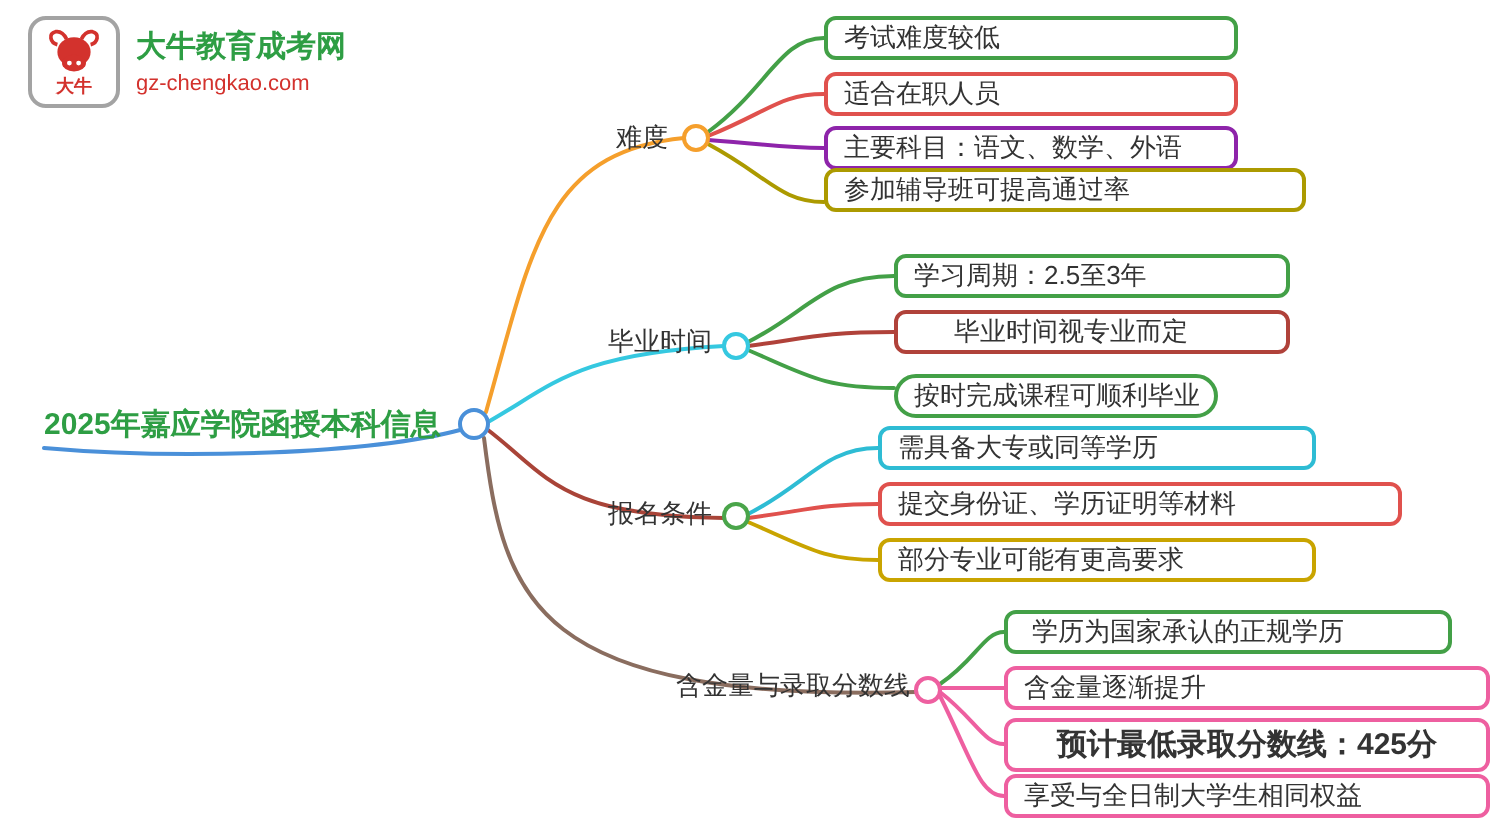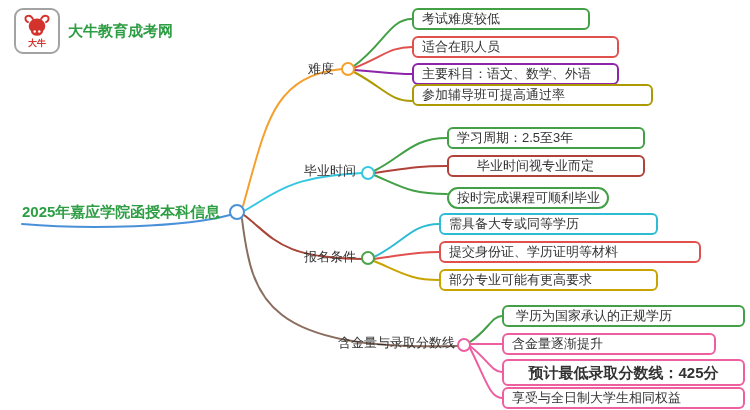--- a/index.html
+++ b/index.html
@@ -81,41 +81,42 @@
         <path d="M25 9 C29 8 30 3 26 2 C23 1.5 21 4 20 6" fill="none" stroke="#d3322d" stroke-width="2"></path>
         <ellipse cx="16" cy="13" rx="9" ry="8" fill="#d3322d"></ellipse>
         <ellipse cx="16" cy="19" rx="6.5" ry="4.5" fill="#d3322d"></ellipse>
         <circle cx="13.5" cy="19" r="1.3" fill="#fff"></circle>
         <circle cx="18.5" cy="19" r="1.3" fill="#fff"></circle>
       </svg>
       <div class="logo-box-label">大牛</div>
     </div>
     <div class="logo-text">
       <div class="brand">大牛教育成考网</div>
+      <div class="domain">gz-chengkao.com</div>
     </div>
   </div>
 
   <div class="root-title">2025年嘉应学院函授本科信息</div>
 
   <div class="blabel" style="left:308px;top:61px">难度</div>
   <div class="blabel" style="left:304px;top:163px">毕业时间</div>
   <div class="blabel" style="left:304px;top:249px">报名条件</div>
   <div class="blabel" style="left:338px;top:335px">含金量与录取分数线</div>
 
-  <div class="leaf" style="left: 412px; top: 8px; width: 178px; border-color: rgb(67, 160, 71);">考试难度较低</div>
+  <div class="leaf" style="left: 412px; top: 8px; width: 207px; border-color: rgb(67, 160, 71);">考试难度较低</div>
   <div class="leaf" style="left: 412px; top: 36px; width: 207px; border-color: rgb(224, 81, 77);">适合在职人员</div>
   <div class="leaf" style="left: 412px; top: 63px; width: 207px; border-color: rgb(142, 36, 170);">主要科目：语文、数学、外语</div>
   <div class="leaf" style="left: 412px; top: 84px; width: 241px; border-color: rgb(172, 154, 0);">参加辅导班可提高通过率</div>
 
   <div class="leaf" style="left: 447px; top: 127px; width: 198px; border-color: rgb(67, 160, 71);">学习周期：2.5至3年</div>
   <div class="leaf" style="left: 447px; top: 155px; width: 198px; border-color: rgb(176, 66, 58); padding-left: 28px;">毕业时间视专业而定</div>
   <div class="leaf" style="left: 447px; top: 187px; width: 162px; border-color: rgb(67, 160, 71); border-radius: 11px;">按时完成课程可顺利毕业</div>
 
   <div class="leaf" style="left: 439px; top: 213px; width: 219px; border-color: rgb(46, 188, 212);">需具备大专或同等学历</div>
   <div class="leaf" style="left: 439px; top: 241px; width: 262px; border-color: rgb(224, 81, 77);">提交身份证、学历证明等材料</div>
   <div class="leaf" style="left: 439px; top: 269px; width: 219px; border-color: rgb(201, 164, 0);">部分专业可能有更高要求</div>
 
-  <div class="leaf" style="left: 502px; top: 305px; width: 243px; border-color: rgb(67, 160, 71); padding-left: 12px;">学历为国家承认的正规学历</div>
-  <div class="leaf" style="left: 502px; top: 333px; width: 214px; border-color: rgb(238, 95, 160);">含金量逐渐提升</div>
+  <div class="leaf" style="left: 502px; top: 305px; width: 224px; border-color: rgb(67, 160, 71); padding-left: 12px;">学历为国家承认的正规学历</div>
+  <div class="leaf" style="left: 502px; top: 333px; width: 243px; border-color: rgb(238, 95, 160);">含金量逐渐提升</div>
   <div class="leaf big" style="left: 502px; top: 359px; width: 243px; border-color: rgb(238, 95, 160);">预计最低录取分数线：425分</div>
   <div class="leaf" style="left: 502px; top: 387px; width: 243px; border-color: rgb(238, 95, 160);">享受与全日制大学生相同权益</div>
 
 </div>
 
 </body></html>

